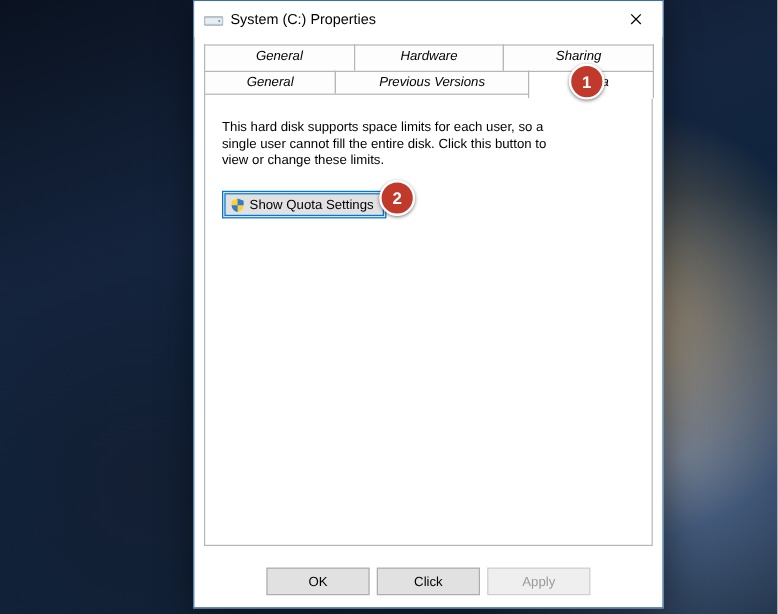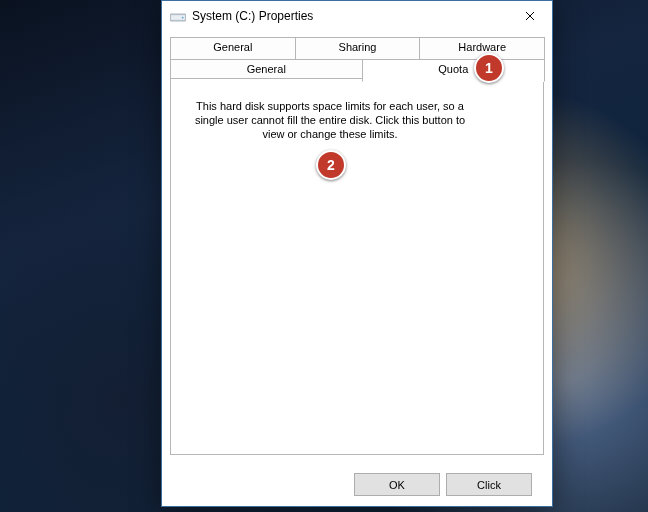--- a/index.html
+++ b/index.html
@@ -69,20 +69,21 @@
     flex-direction: column;
   }
   .tab-area {
     flex: 1 1 auto;
     position: relative;
   }
   .tab-strip {
     display: flex;
     flex-direction: column;
     font-size: 11px;
+    font-style: italic;
   }
   .tab-row {
     display: flex;
   }
   .tab {
     border: 1px solid #b6b6b6;
     border-bottom: none;
     background: #fdfdfd;
     padding: 2px 0 2px 0;
     text-align: center;
@@ -109,43 +110,42 @@
     bottom: 0;
     padding: 14px 14px;
     z-index: 1;
   }
   .panel-text {
     font-size: 11px;
     line-height: 14px;
     color: #000;
     margin: 6px 0 18px 0;
     max-width: 290px;
-    text-align: center;
   }
   .show-quota-btn {
     display: inline-flex;
     align-items: center;
     gap: 4px;
     height: 21px;
     padding: 0 10px 0 6px;
     background: #e1e1e1;
     border: 1px solid #0078d7;
     outline: 1px solid #0078d7;
     outline-offset: -3px;
     font-size: 11px;
     cursor: default;
   }
   .shield-icon { width: 12px; height: 12px; display:inline-block; }
 
   .button-row {
     flex: 0 0 auto;
     display: flex;
-    justify-content: flex-end;
+    justify-content: center;
     gap: 6px;
-    padding: 10px 20px 10px 8px;
+    padding: 10px 8px 10px 8px;
   }
   .dlg-btn {
     width: 86px;
     height: 23px;
     background: #e1e1e1;
     border: 1px solid #adadad;
     font-size: 11px;
     cursor: default;
   }
   .dlg-btn.disabled {
@@ -192,39 +192,51 @@
           </svg>
       </div>
     </div>
 
     <div class="dialog-body">
       <div class="tab-area">
 
         <div class="tab-strip">
           <div class="tab-row">
             <div class="tab row1"><span>General</span></div>
+            <div class="tab row1"><span>Hardware</span></div>
             <div class="tab row1"><span>Sharing</span></div>
-            <div class="tab row1"><span>Hardware</span></div>
           </div>
           <div class="tab-row">
             <div class="tab" style="flex:1.05"><span>General</span></div>
+            <div class="tab" style="flex:1.55"><span>Previous Versions</span></div>
             <div class="tab selected" style="flex:1.0"><span>Quota</span></div>
           </div>
         </div>
 
         <div class="tab-panel">
           <div class="panel-text">This hard disk supports space limits for each user, so a single user cannot fill the entire disk. Click this button to view or change these limits.</div>
+          <div class="show-quota-btn">
+            <span class="shield-icon">
+              <svg viewBox="0 0 12 12">
+                <path d="M6 0.5 L11 2.2 V6 C11 9 8.5 11.3 6 11.7 C3.5 11.3 1 9 1 6 V2.2 Z" fill="#ffcf30"></path>
+                <path d="M6 0.5 L11 2.2 V6 L6 6 Z" fill="#2e7cd6"></path>
+                <path d="M6 6 L6 11.7 C3.5 11.3 1 9 1 6 Z" fill="#2e7cd6"></path>
+              </svg>
+            </span>
+            <span>Show Quota Settings</span>
+          </div>
         </div>
 
       </div>
     </div>
 
     <div class="button-row">
       <button class="dlg-btn"><span>OK</span></button>
       <button class="dlg-btn"><span>Click</span></button>
+      <button class="dlg-btn disabled"><span>Apply</span></button>
     </div>
 
   </div>
 
   <div class="anno" style="left:474px; top:53px;">
       <span>1</span>
     </div>
   <div class="anno" style="left:316px; top:150px;">
       <span>2</span>
     </div>

